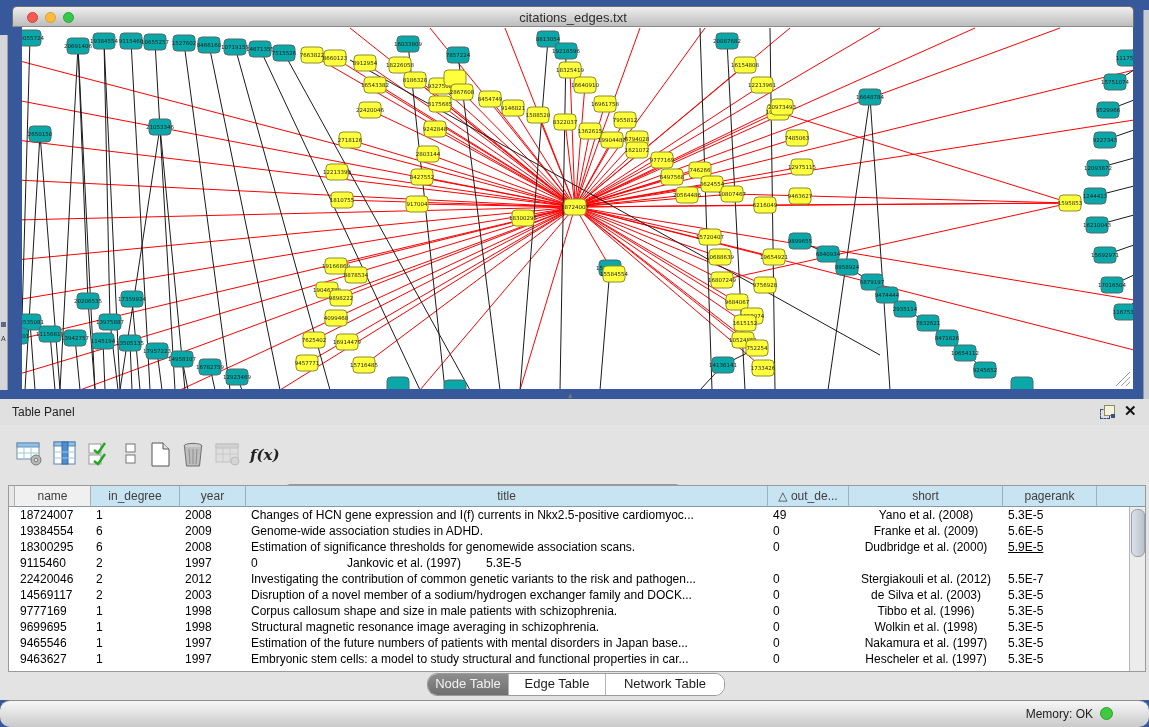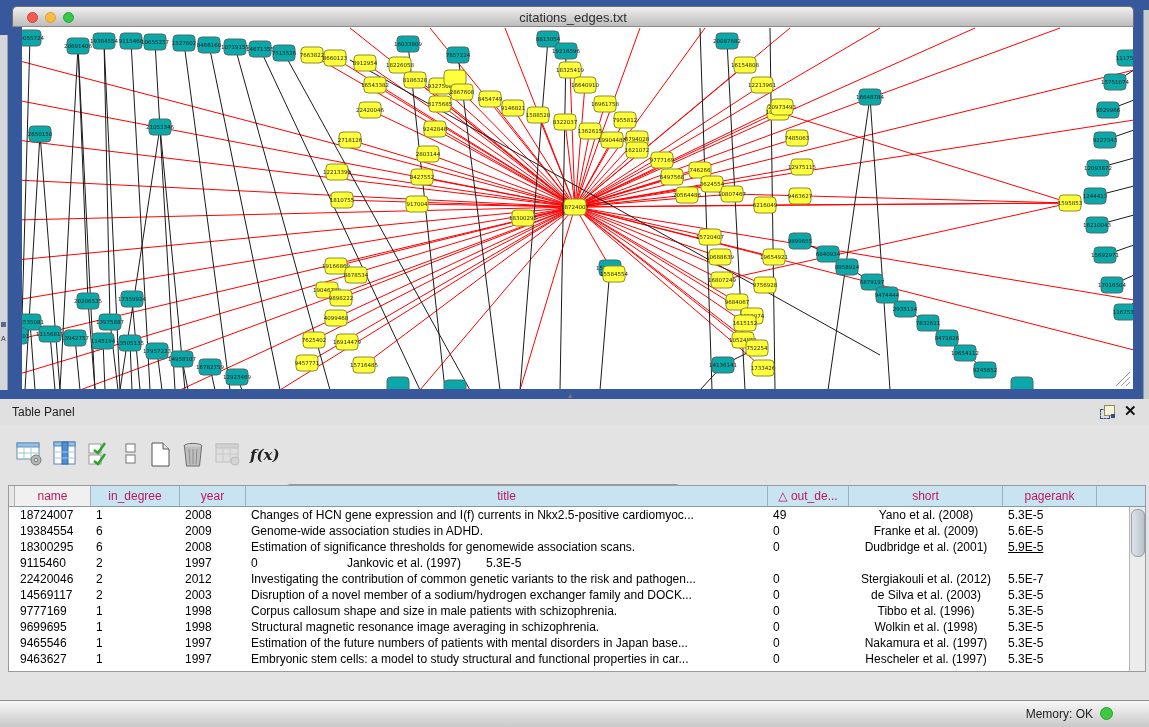--- a/index.html
+++ b/index.html
@@ -57,21 +57,21 @@
   .combo .step .up,.combo .step .dn{position:absolute;left:5px;width:0;height:0;
     border-left:4px solid transparent;border-right:4px solid transparent;}
   .combo .step .up{top:4px;border-bottom:5px solid #555;}
   .combo .step .dn{bottom:4px;border-top:5px solid #555;}
 
   
   .table-box{position:absolute;left:8px;top:86px;width:1138px;height:187px;background:#fff;
     border:1px solid #9a9a9a;box-sizing:border-box;overflow:hidden;}
   .thead{position:absolute;left:0;top:0;height:21px;width:100%;display:flex;}
   .th{height:21px;box-sizing:border-box;border-right:1px solid #93b4c4;border-bottom:1px solid #7f9aa8;
-      background:#c8e4f2;font-size:12px;color:#be185d;text-align:center;line-height:20px;
+      background:#c8e4f2;font-size:12px;color:#404040;text-align:center;line-height:20px;
       overflow:hidden;white-space:nowrap;}
   .th.gutter{background:#e8e8e8;border-right:1px solid #b0b0b0;border-bottom:1px solid #9a9a9a;}
   .th.first{background:#f0f0f0;border-right:1px solid #b0b0b0;}
   .th.filler{background:#c8e4f2;border-right:none;flex:1;}
   .tbody{position:absolute;left:0;top:21px;width:1121px;}
   .tr{display:flex;height:16px;background:#fff;}
   .td{height:16px;font-size:12px;color:#000;line-height:16px;box-sizing:border-box;
       overflow:hidden;white-space:nowrap;padding-left:5px;}
   .td.c{text-align:center;padding-left:0;}
   .vscroll{position:absolute;right:0;top:21px;width:15px;height:164px;background:#ececec;border-left:1px solid #b5b5b5;}
@@ -81,21 +81,21 @@
   
   .tabs{position:absolute;left:427px;top:274px;height:21px;display:flex;
     border:1px solid #9b9b9b;border-radius:10px;overflow:hidden;background:#fff;}
   .tab{height:21px;font-size:13px;line-height:20px;text-align:center;color:#1d1d1d;background:#fff;
     border-right:1px solid #b5b5b5;box-sizing:border-box;}
   .tab:last-child{border-right:none;}
   .tab.active{background:linear-gradient(#8e8e8e,#6f6f6f);color:#f2f2f2;}
 
   
   .statusbar{position:absolute;left:0;top:700px;width:1149px;height:27px;
-    background:linear-gradient(#f7f7f7,#c9c9c9);border-top:1px solid #8e8e8e;box-sizing:border-box;}
+    background:linear-gradient(#f7f7f7,#c9c9c9);border-top:1px solid #8e8e8e;box-sizing:border-box;border-radius:10px;}
   .statusbar .mem{position:absolute;right:56px;top:6px;font-size:12px;color:#222;}
   .statusbar .dot{position:absolute;right:36px;top:6px;width:13px;height:13px;border-radius:50%;
     background:#3fc93f;border:1px solid #2e9e2e;box-sizing:border-box;}
 </style>
 </head>
 <body>
 
 <div class="left-sliver">
   <div class="sq"></div>
   <div class="gl">A</div>
@@ -891,21 +891,21 @@
           <div class="td c" style="width: 154px;">Franke et al. (2009)</div>
           <div class="td" style="width: 94px;">5.6E-5</div>
         </div>
         <div class="tr">
           <div class="td" style="width: 6px; padding: 0px;"></div>
           <div class="td" style="width: 76px;">18300295</div>
           <div class="td" style="width: 89px;">6</div>
           <div class="td" style="width: 66px;">2008</div>
           <div class="td" style="width: 522px;">Estimation of significance thresholds for genomewide association scans.</div>
           <div class="td" style="width: 81px;">0</div>
-          <div class="td c" style="width: 154px;">Dudbridge et al. (2001)</div>
+          <div class="td c" style="width: 154px;">Dudbridge et al. (2000)</div>
           <div class="td" style="width: 94px; text-decoration: underline;">5.9E-5</div>
         </div>
         <div class="tr">
           <div class="td" style="width: 6px; padding: 0px;"></div>
           <div class="td" style="width: 76px;">9115460</div>
           <div class="td" style="width: 89px;">2</div>
           <div class="td" style="width: 66px;">1997</div>
           <div class="td" style="width: 81px;">0</div>
           <div class="td c" style="width: 154px;">Jankovic et al. (1997)</div>
           <div class="td" style="width: 94px;">5.3E-5</div>
@@ -969,18 +969,23 @@
           <div class="td" style="width: 81px;">0</div>
           <div class="td c" style="width: 154px;">Hescheler et al. (1997)</div>
           <div class="td" style="width: 94px;">5.3E-5</div>
         </div>
       </div>
     <div class="vscroll">
       <div class="vthumb"></div>
     </div>
   </div>
 
+  <div class="tabs">
+    <span class="tab active" style="width:81px">Node Table</span>
+    <span class="tab" style="width:97px">Edge Table</span>
+    <span class="tab" style="width:118px">Network Table</span>
+  </div>
 </div>
 
 <div class="statusbar">
   <span class="mem">Memory: OK</span>
   <span class="dot"></span>
 </div>
 
 </body></html>

